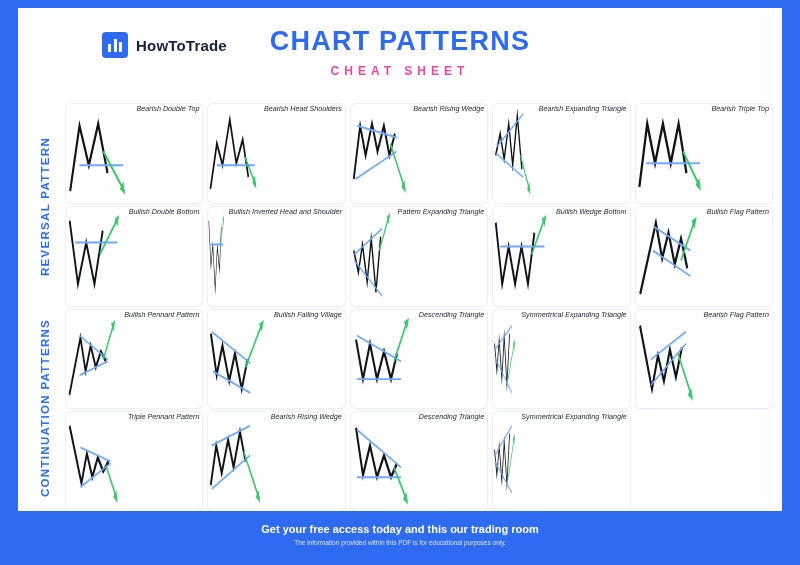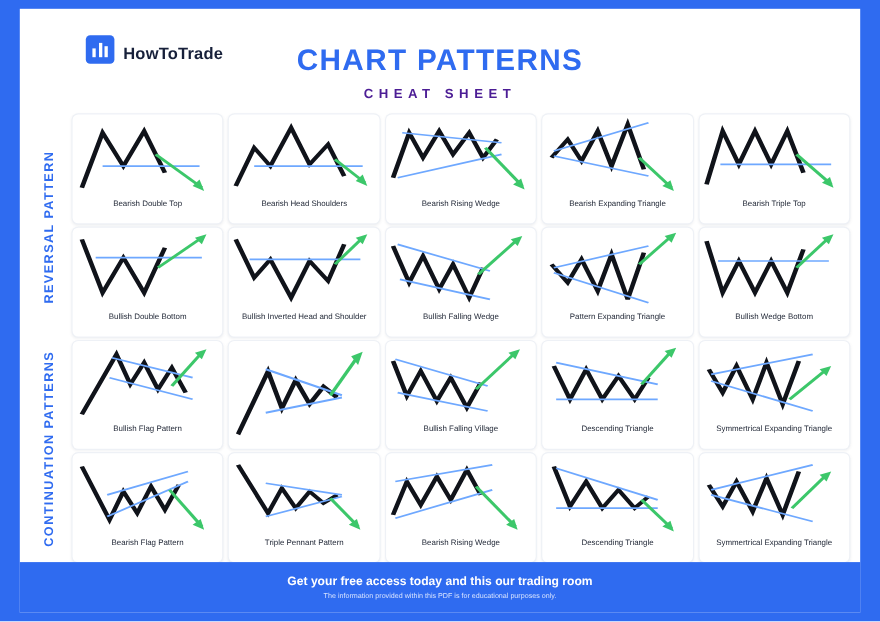--- a/index.html
+++ b/index.html
@@ -29,24 +29,24 @@
     background: #ffffff;
     box-sizing: border-box;
   }
   
   .header {
     position: relative;
     height: 90px;
   }
   .brand {
     position: absolute;
-    left: 60px;
+    left: 84px;
     top: 24px;
     display: flex;
-    align-items: flex-end;
+    align-items: center;
     gap: 8px;
   }
   .brand-mark {
     width: 26px;
     height: 26px;
     background: #2f6bf0;
     border-radius: 4px;
     position: relative;
   }
   .brand-mark i {
@@ -62,34 +62,34 @@
   .brand-text {
     font-size: 15px;
     font-weight: bold;
     color: #17203a;
     letter-spacing: .2px;
   }
   .titles {
     position: absolute;
     left: 0;
     right: 0;
-    top: 32px;
+    top: 18px;
     text-align: center;
   }
   .title-main {
     font-size: 27px;
     font-weight: bold;
     color: #2f6bf0;
     letter-spacing: 1.2px;
   }
   .title-sub {
     margin-top: 7px;
     font-size: 12px;
     font-weight: bold;
-    color: #4c1d95;
+    color: #ec4899;
     letter-spacing: 5px;
   }
   
   .content {
     position: absolute;
     left: 0;
     top: 96px;
     right: 0;
     bottom: 46px;
   }
@@ -123,21 +123,22 @@
     column-gap: 6px;
     row-gap: 4px;
   }
   .cell {
     position: relative;
     background: #ffffff;
     border-radius: 5px;
     box-shadow: 0 0 0 1px #eef1f6, 0 1px 3px rgba(20,30,60,.10);
     overflow: hidden;
     display: flex;
-    flex-direction: column;
+    flex-direction: row;
+    font-style: italic;
   }
   .cell .plot {
     flex: 1 1 auto;
     position: relative;
   }
   .cell svg {
     position: absolute;
     inset: 0;
     width: 100%;
     height: 100%;
@@ -284,32 +285,20 @@
             <svg viewBox="0 0 130 100" preserveAspectRatio="none">
               <polyline points="6,14 22,60 36,38 54,84 70,40 86,64 100,20" fill="none" stroke="#10131a" stroke-width="4"></polyline>
               <line x1="18" y1="38" x2="114" y2="38" stroke="#6ea8ff" stroke-width="2"></line>
               <line x1="92" y1="44" x2="116" y2="12" stroke="#3cc76a" stroke-width="3"></line>
               <polygon points="120,8 110,12 116,20" fill="#3cc76a"></polygon>
             </svg>
           </div>
           <div class="cap">Bullish Inverted Head and Shoulder</div>
         </div>
 
-        <div class="cell">
-          <div class="plot">
-            <svg viewBox="0 0 130 100" preserveAspectRatio="none">
-              <polyline points="6,22 20,66 32,34 46,74 58,44 72,84 84,48" fill="none" stroke="#10131a" stroke-width="4"></polyline>
-              <line x1="10" y1="20" x2="90" y2="52" stroke="#6ea8ff" stroke-width="2"></line>
-              <line x1="12" y1="62" x2="90" y2="86" stroke="#6ea8ff" stroke-width="2"></line>
-              <line x1="80" y1="56" x2="114" y2="14" stroke="#3cc76a" stroke-width="3"></line>
-              <polygon points="118,10 108,14 114,22" fill="#3cc76a"></polygon>
-            </svg>
-          </div>
-          <div class="cap">Bullish Falling Wedge</div>
-        </div>
 
         <div class="cell">
           <div class="plot">
             <svg viewBox="0 0 130 100" preserveAspectRatio="none">
               <polyline points="8,44 22,66 34,38 48,76 60,32 74,86 88,30" fill="none" stroke="#10131a" stroke-width="4"></polyline>
               <line x1="10" y1="48" x2="92" y2="22" stroke="#6ea8ff" stroke-width="2"></line>
               <line x1="10" y1="54" x2="92" y2="90" stroke="#6ea8ff" stroke-width="2"></line>
               <line x1="84" y1="44" x2="112" y2="10" stroke="#3cc76a" stroke-width="3"></line>
               <polygon points="116,6 106,10 112,18" fill="#3cc76a"></polygon>
             </svg>
@@ -345,20 +334,21 @@
         <div class="cell">
           <div class="plot">
             <svg viewBox="0 0 130 100" preserveAspectRatio="none">
               <polyline points="8,86 34,28 46,62 58,36 70,58 82,42 94,52" fill="none" stroke="#10131a" stroke-width="4"></polyline>
               <line x1="32" y1="26" x2="98" y2="50" stroke="#6ea8ff" stroke-width="2"></line>
               <line x1="32" y1="66" x2="98" y2="52" stroke="#6ea8ff" stroke-width="2"></line>
               <line x1="88" y1="50" x2="112" y2="14" stroke="#3cc76a" stroke-width="3"></line>
               <polygon points="116,10 106,14 112,22" fill="#3cc76a"></polygon>
             </svg>
           </div>
+          <div class="cap">Bullish Pennant Pattern</div>
         </div>
 
         <div class="cell">
           <div class="plot">
             <svg viewBox="0 0 130 100" preserveAspectRatio="none">
               <polyline points="6,24 18,66 30,36 44,72 56,44 70,80 82,50" fill="none" stroke="#10131a" stroke-width="4"></polyline>
               <line x1="8" y1="22" x2="88" y2="54" stroke="#6ea8ff" stroke-width="2"></line>
               <line x1="10" y1="62" x2="88" y2="84" stroke="#6ea8ff" stroke-width="2"></line>
               <line x1="78" y1="58" x2="112" y2="14" stroke="#3cc76a" stroke-width="3"></line>
               <polygon points="116,10 106,14 112,22" fill="#3cc76a"></polygon>

